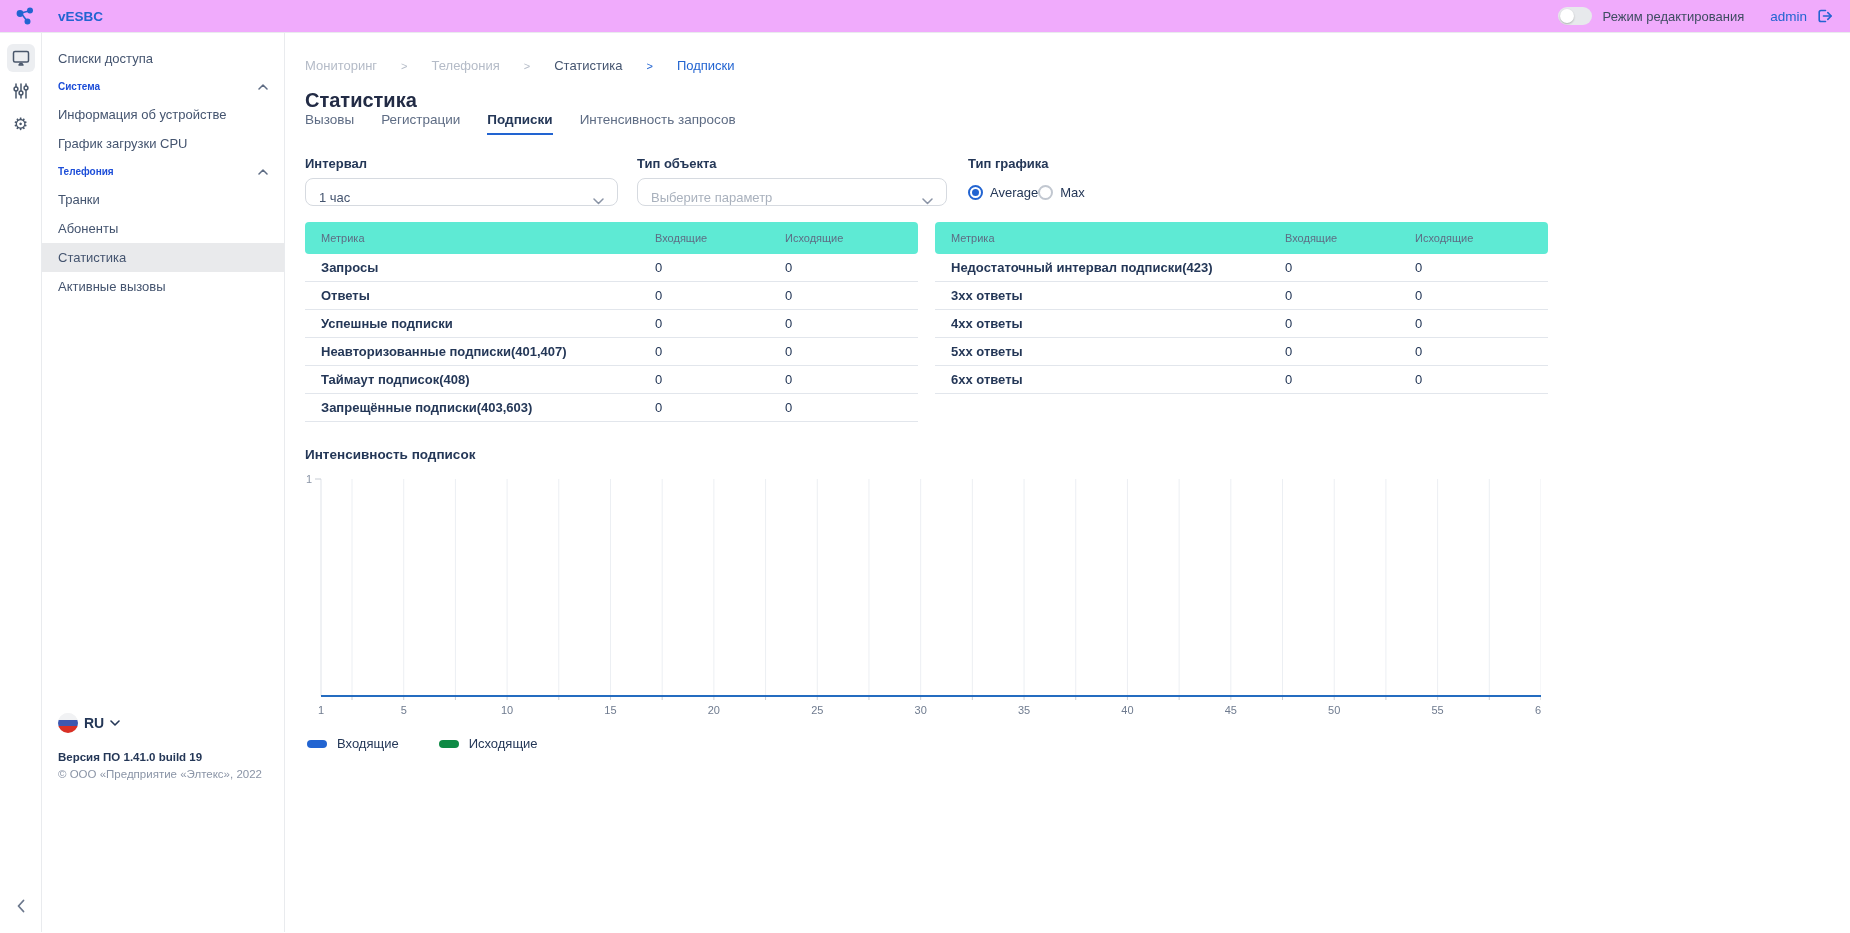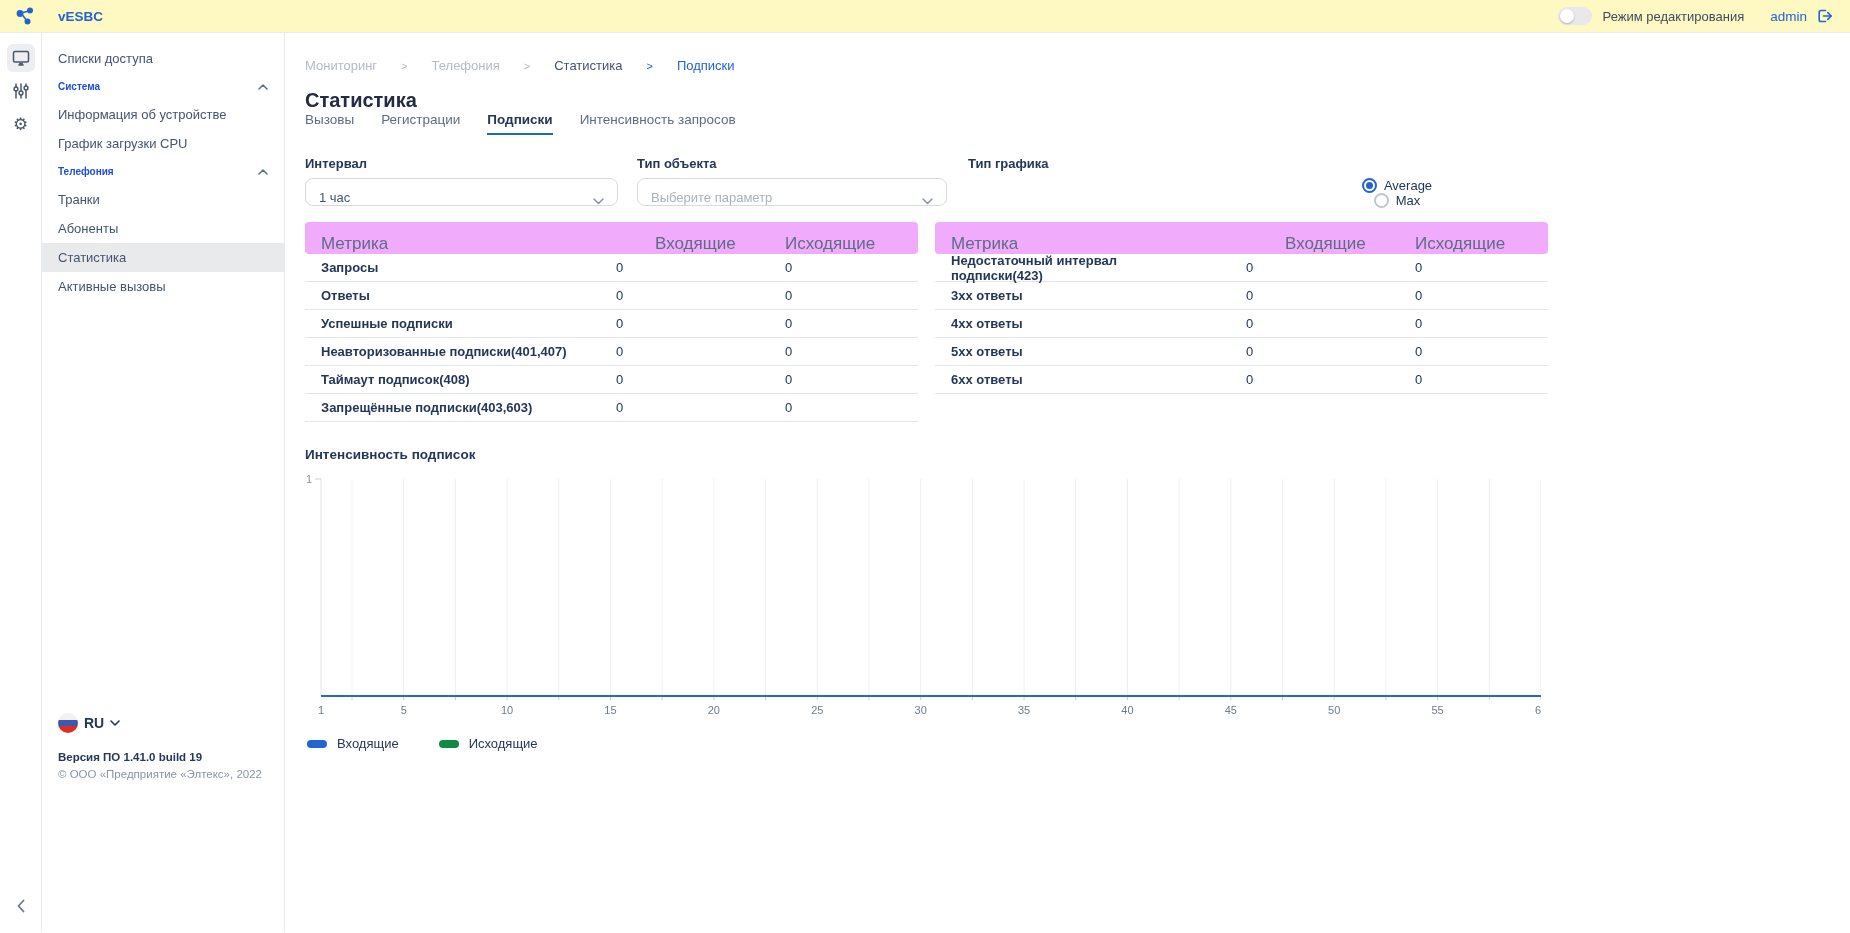--- a/index.html
+++ b/index.html
@@ -3,21 +3,21 @@
 <meta charset="utf-8">
 <style>
   * { box-sizing: border-box; margin: 0; padding: 0; }
   html,body { width:1850px; height:933px; }
   body {
     font-family: "Liberation Sans", "DejaVu Sans", sans-serif;
     background:#fff; color:#243757; overflow:hidden; font-size:13px;
   }
   
   .topbar { height:33px; display:flex; align-items:center; padding:0 16px 0 12px;
-            border-bottom:1px solid #e9ebee; background:#fef9c3; }
+            border-bottom:1px solid #e9ebee; background:#f0abfc; }
   .logo { width:22px; height:22px; margin-left:2px; display:flex; align-items:center; }
   .app-title { color:#2264d1; font-weight:700; font-size:13.5px; margin-left:22px; }
   .topbar-right { margin-left:auto; display:flex; align-items:center; }
   .toggle { width:34px; height:18px; border-radius:9px; background:#e7e9ec; position:relative; cursor:pointer; }
   .toggle-knob { width:14px; height:14px; border-radius:50%; background:#fff; position:absolute;
                  left:2px; top:2px; box-shadow:0 1px 2px rgba(0,0,0,.25); }
   .edit-label { font-size:13px; color:#3e4c61; margin-left:11px; }
   .username { color:#2264d1; font-size:13.5px; margin-left:26px; cursor:pointer; }
   .logout { margin-left:8px; display:flex; align-items:center; cursor:pointer; }
   
@@ -55,32 +55,32 @@
   .tab.active { color:#243757; font-weight:700; border-bottom-color:#2264d1; }
   .filters { display:flex; margin-top:21px; }
   .fcol1 { width:313px; margin-right:19px; }
   .fcol2 { width:310px; margin-right:21px; }
   .fcol3 { flex:1; }
   .filter-label { font-size:13px; font-weight:700; color:#243757; margin-bottom:7px; }
   .select { height:28px; border:1px solid #d6dae0; border-radius:8px; display:flex; align-items:flex-end;
             justify-content:space-between; padding:0 13px; font-size:13px; color:#44546f;
             cursor:pointer; background:#fff; }
   .select .ph { color:#a9b1bd; }
-  .radio-row { display:flex; align-items:center; height:28px;flex-direction:column; }
+  .radio-row { display:flex; align-items:center; height:28px; }
   .radio { display:flex; align-items:center; gap:7px; font-size:13px; color:#243757; cursor:pointer; }
   .radio-circle { width:15px; height:15px; border-radius:50%; border:2px solid #c1c7d0;
                   display:flex; align-items:center; justify-content:center; background:#fff; }
   .radio-circle.checked { border-color:#2264d1; }
   .radio-dot { width:7px; height:7px; border-radius:50%; background:#2264d1; }
   
   .tables { display:flex; gap:17px; margin-top:16px; }
   .metric-table { width:613px; }
-  .t-head { display:flex; background:#f0abfc; border-radius:4px; height:32px; align-items:flex-end;
-            font-size:17px; color:#5e6c84; }
-  .t-row { display:flex; height:28px; align-items:center; border-bottom:1px solid #e2e6ec; font-size:13px;gap:39px; }
+  .t-head { display:flex; background:#5eead4; border-radius:4px; height:32px; align-items:center;
+            font-size:11px; color:#5e6c84; }
+  .t-row { display:flex; height:28px; align-items:center; border-bottom:1px solid #e2e6ec; font-size:13px; }
   .c-metric { flex:1; padding-left:16px; }
   .t-row .c-metric { font-weight:700; color:#243757; }
   .c-in { width:130px; } .c-out { width:133px; }
   
   .chart-title { margin-top:25px; font-size:13.5px; font-weight:700; color:#243757; }
   .chart-wrap { margin-top:11px; }
   .legend { display:flex; gap:40px; margin-top:18px; align-items:center; margin-left:2px; }
   .legend-item { display:flex; align-items:center; gap:10px; font-size:13px; color:#243757; cursor:pointer; }
   .legend-pill { width:20px; height:8px; border-radius:4px; }
 </style>

